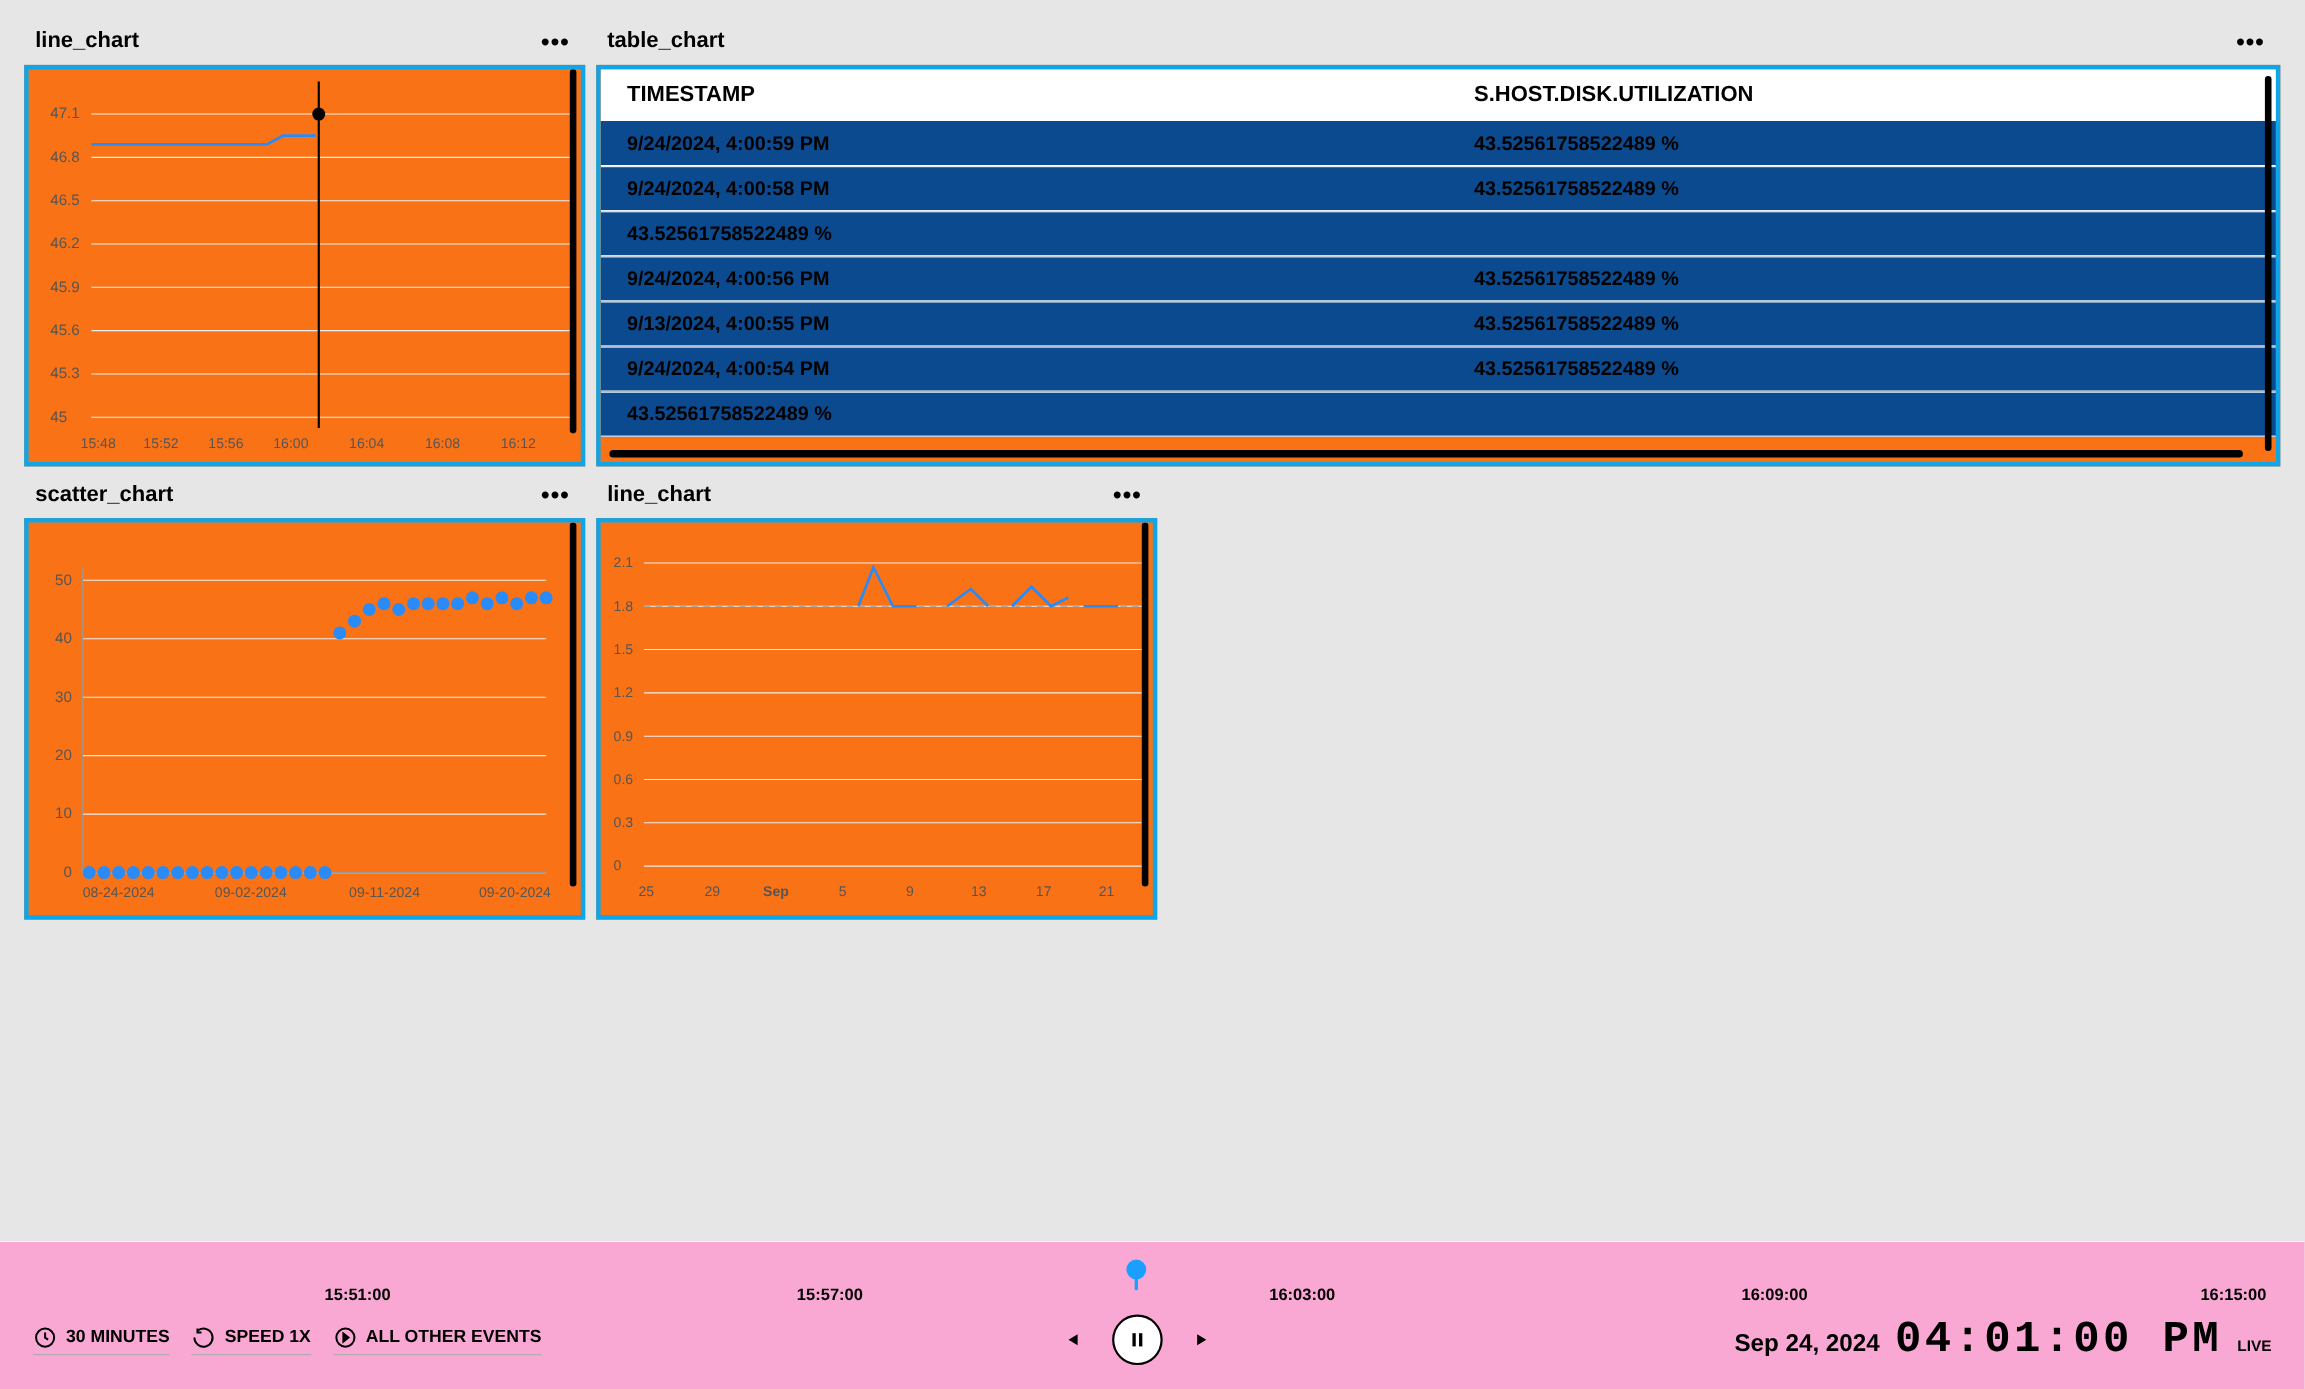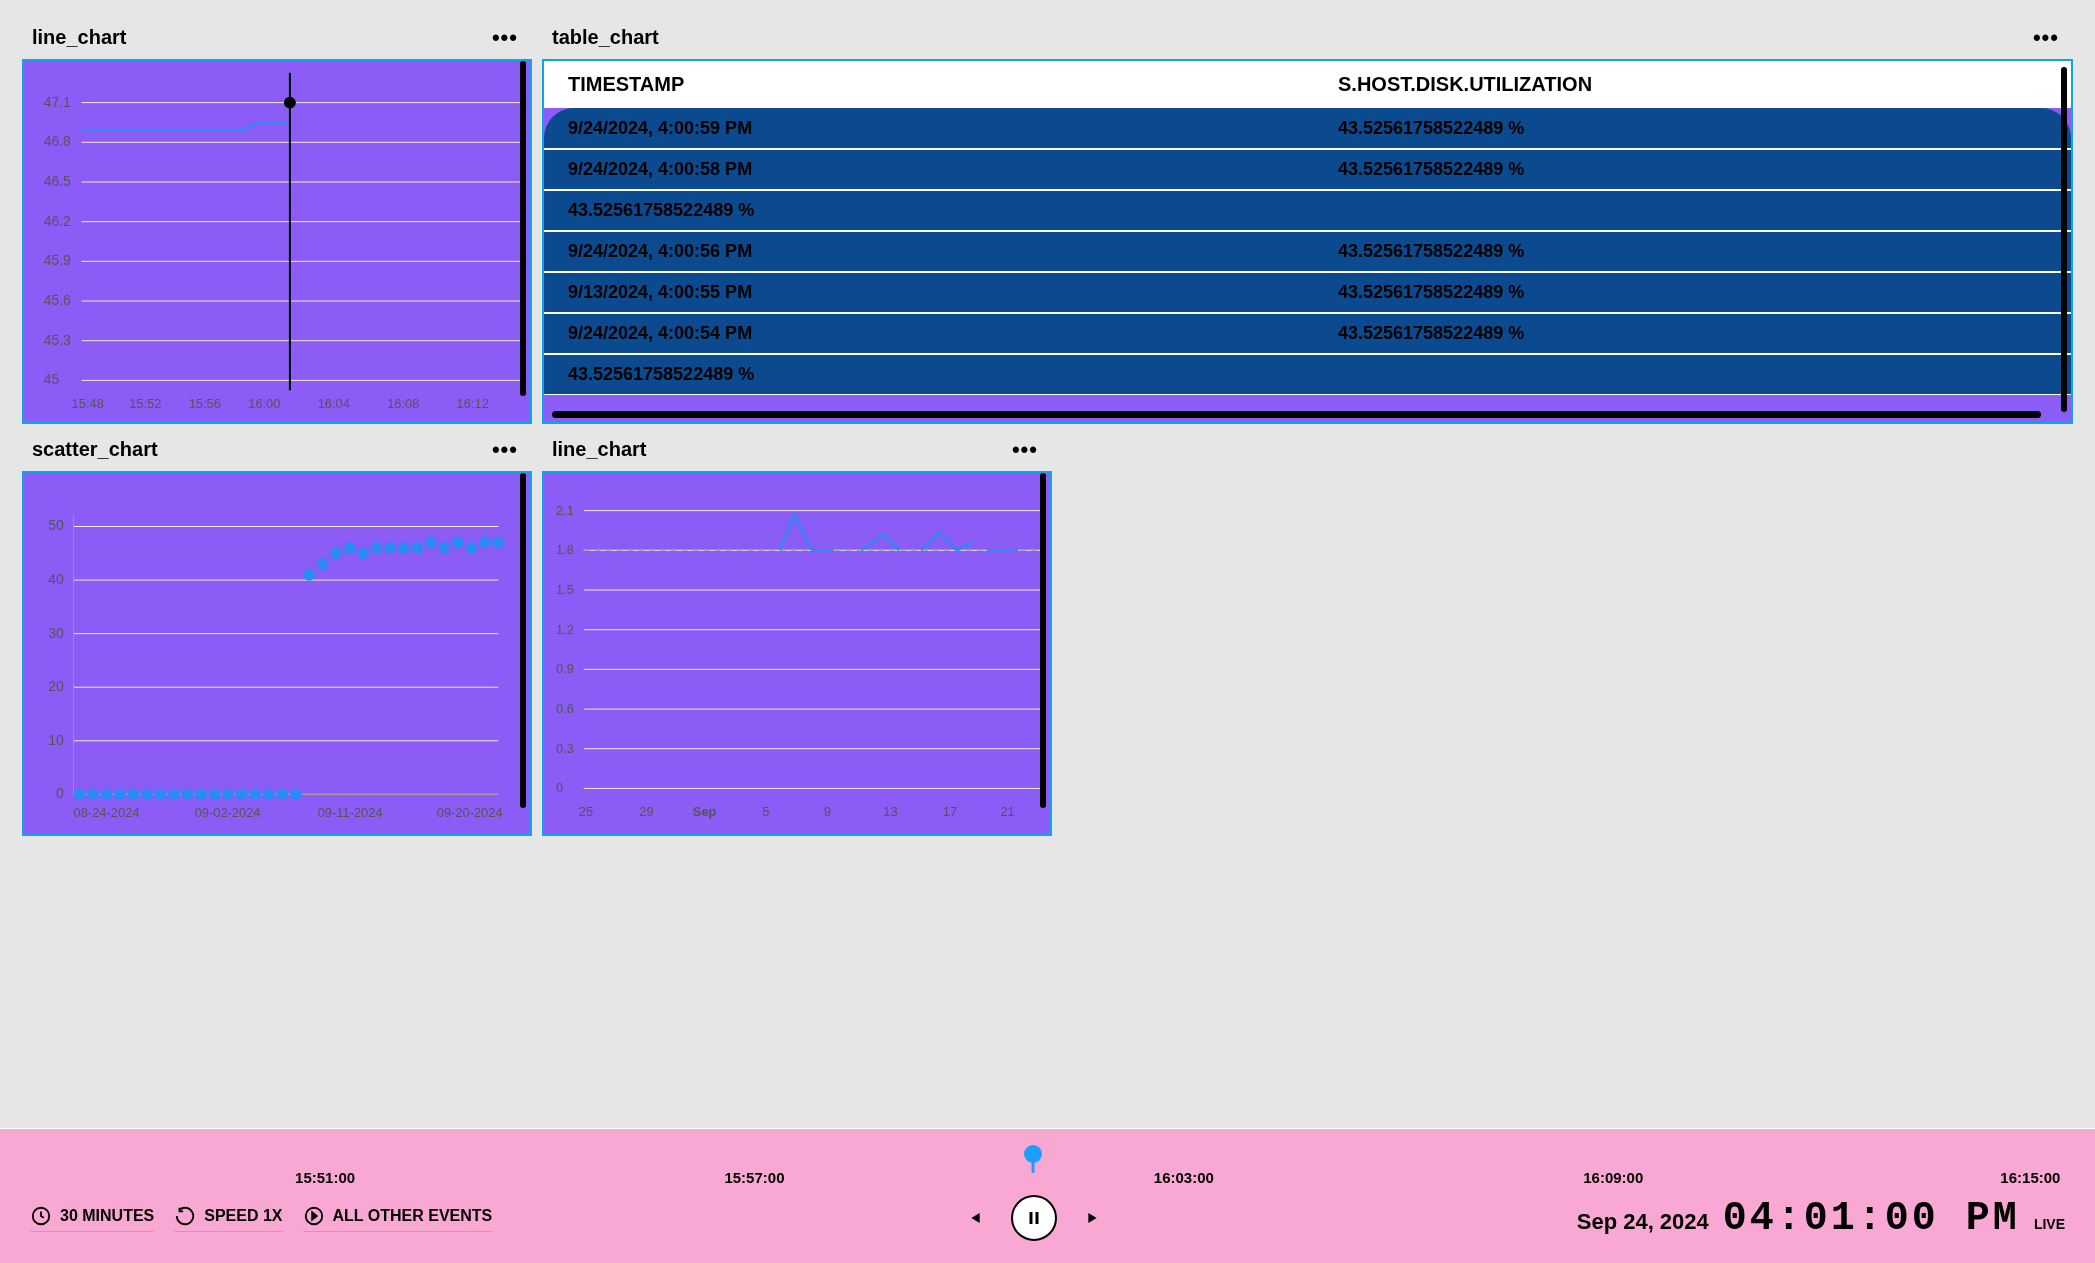--- a/index.html
+++ b/index.html
@@ -41,22 +41,22 @@
     align-items: center;
     justify-content: space-between;
     padding: 6px 10px 10px 10px;
     font-family: "Arial Narrow", Arial, sans-serif;
     font-stretch: condensed;
     font-weight: 700;
     font-size: 20px;
   }
   .panel-body {
     flex: 1 1 auto;
-    background: #8b5cf6;
-    border: 2px solid #0ea5e9;
+    background: #f97316;
+    border: 4px solid #0ea5e9;
     position: relative;
     overflow: hidden;
   }
   .panel-body-inner {
     position: absolute;
     top: 0; left: 0; right: 0; bottom: 0;
   }
   .scrubber-bar {
     position: absolute;
     top: 0;
@@ -96,21 +96,20 @@
     font-weight: 700;
     font-size: 20px;
     padding: 6px 0;
   }
   .thcell, .tdcell { padding: 6px 24px; }
   .col-ts { flex: 0 0 770px; }
   .col-val { flex: 1; }
   .table-rows {
     flex: 1;
     overflow: hidden;
-    border-radius: 30px;
   }
   .table-row {
     background: #0b4a8e;
     color: #000;
     border-top: 1px solid #fff;
     border-bottom: 1px solid #fff;
     font-weight: 700;
     font-size: 18px;
     height: 41px;
     align-items: center;

